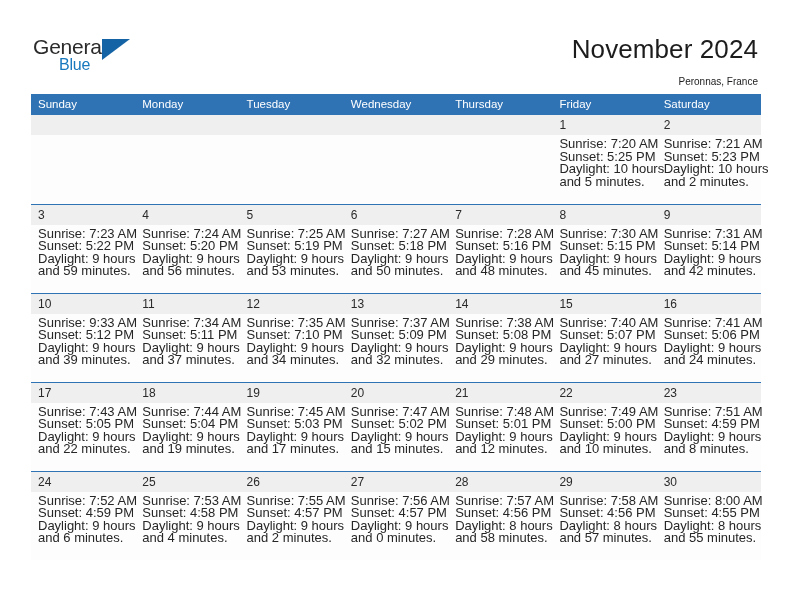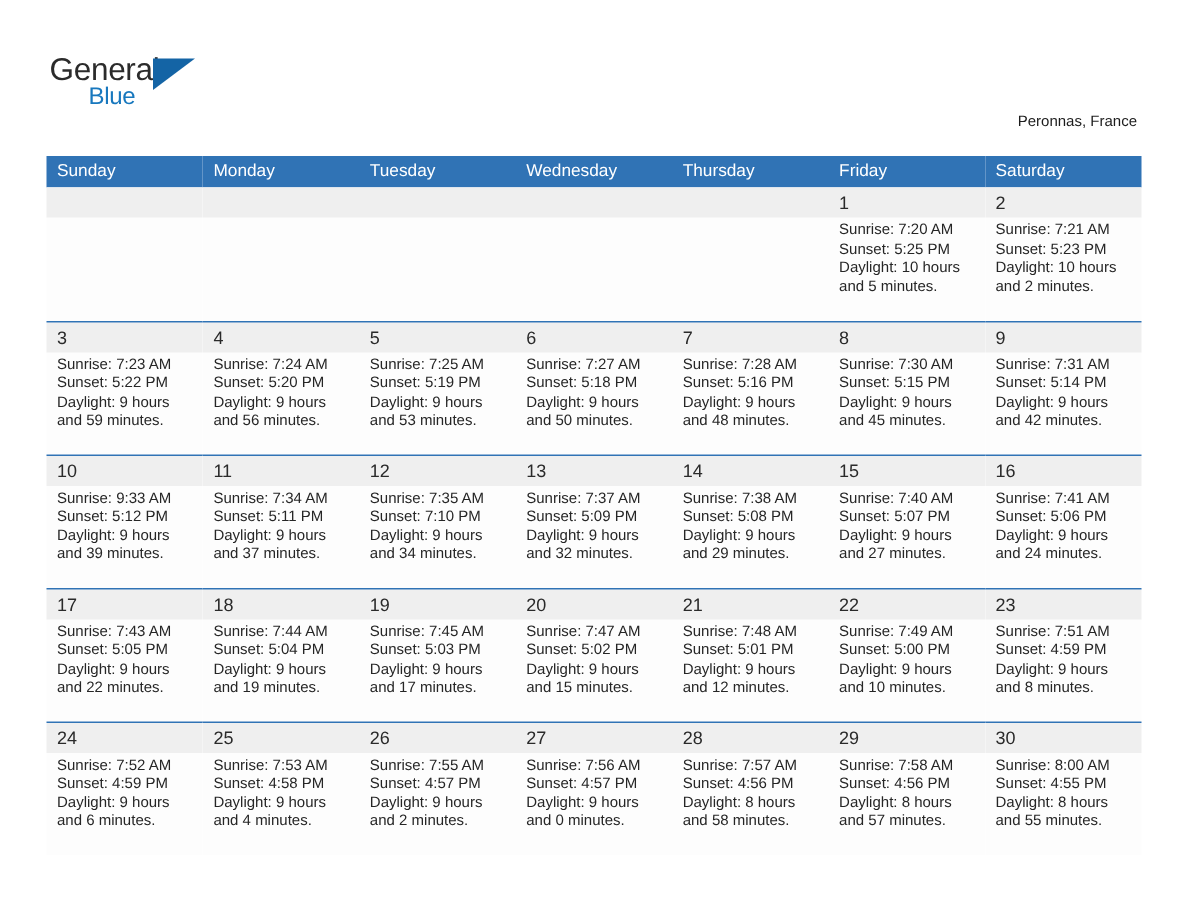--- a/index.html
+++ b/index.html
@@ -68,21 +68,21 @@
     right: 34px; top: 76px;
     font-size: 10px;
     color: #1c1c1c;
     font-weight: 400;
     text-align: right;
   }
 
   
   .cal {
     position: absolute;
-    left: 31px; top: 104px;
+    left: 31px; top: 94px;
     width: 730px;
   }
   table.grid {
     width: 730px;
     border-collapse: collapse;
     table-layout: fixed;
   }
   thead th {
     background: #3073b5;
     color: #ffffff;
@@ -112,39 +112,40 @@
     background: #efefef;
     font-size: 12px;
     color: #2a2a2a;
     line-height: 14px;
     padding: 3px 0 3px 7px;
     height: 20px;
   }
   .daynum.empty { color: transparent; }
   .detail {
     padding: 3px 4px 0 7px;
-    font-size: 10px;
+    font-size: 13px;
     line-height: 12.6px;
     color: #262626;
   }
   .detail div { white-space: nowrap; }
 </style>
 </head>
 <body>
 
 <div class="page">
 
   <div class="top">
 
     <div class="logo">
       <span class="logo-general">General</span>
       <span class="logo-tri"></span>
       <span class="logo-blue">Blue</span>
     </div>
 
+    <div class="title">November 2024</div>
     <div class="subtitle">Peronnas, France</div>
   </div>
 
   <div class="cal">
     <table class="grid">
       <thead>
         <tr>
           <th>Sunday</th>
           <th>Monday</th>
           <th>Tuesday</th>

